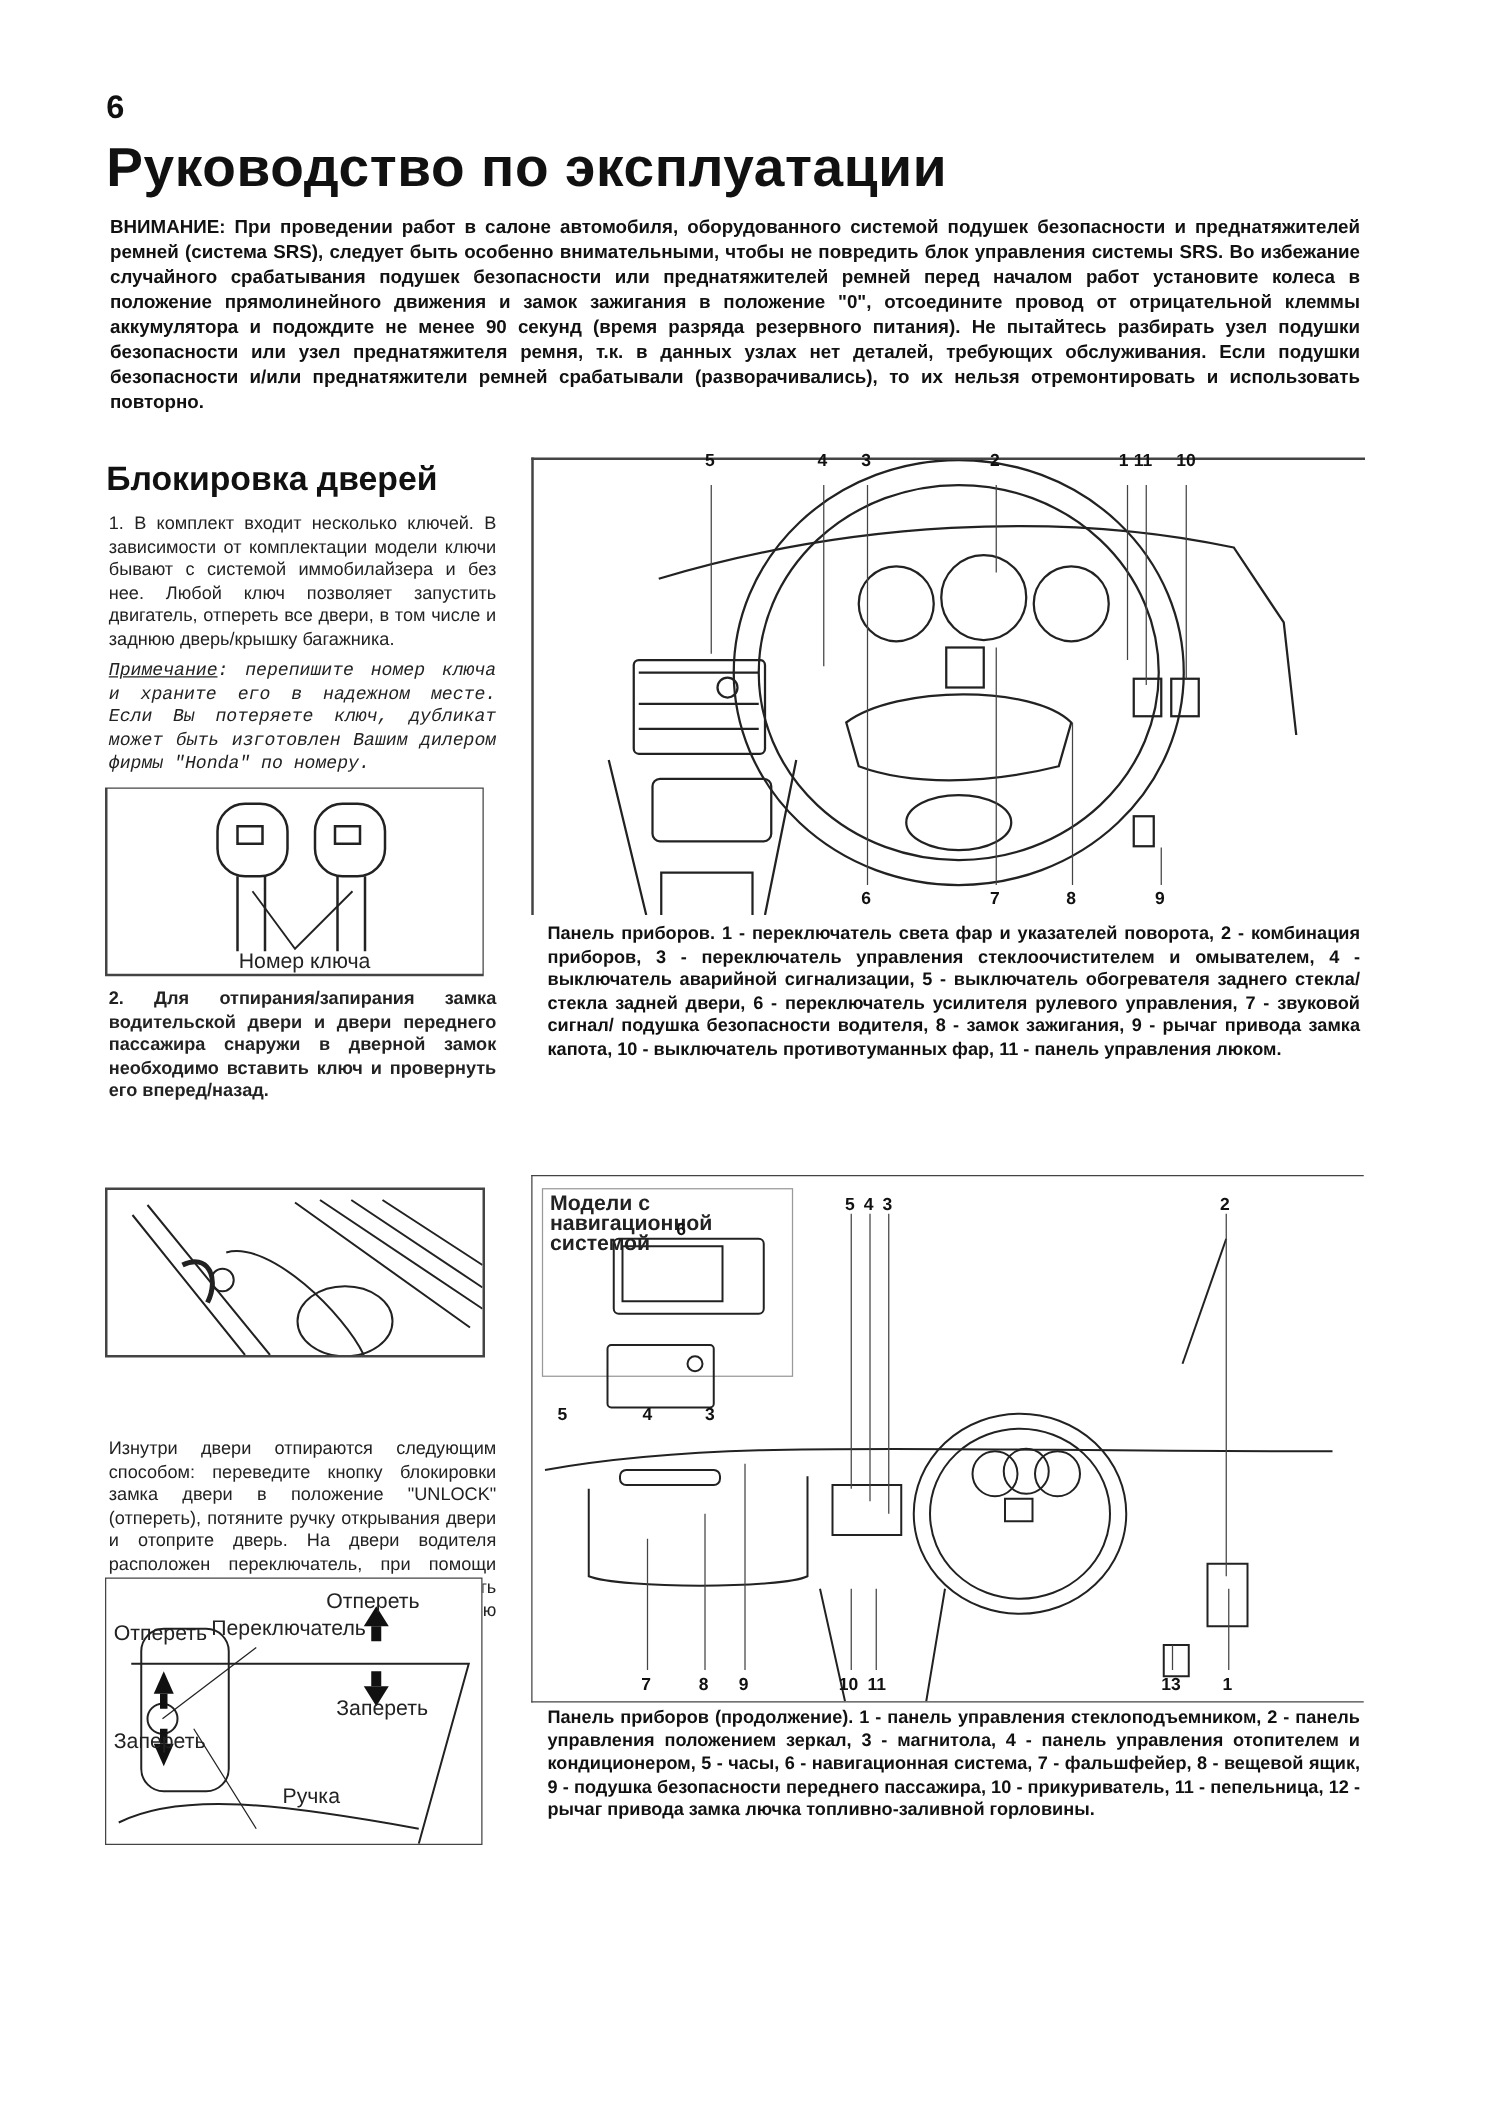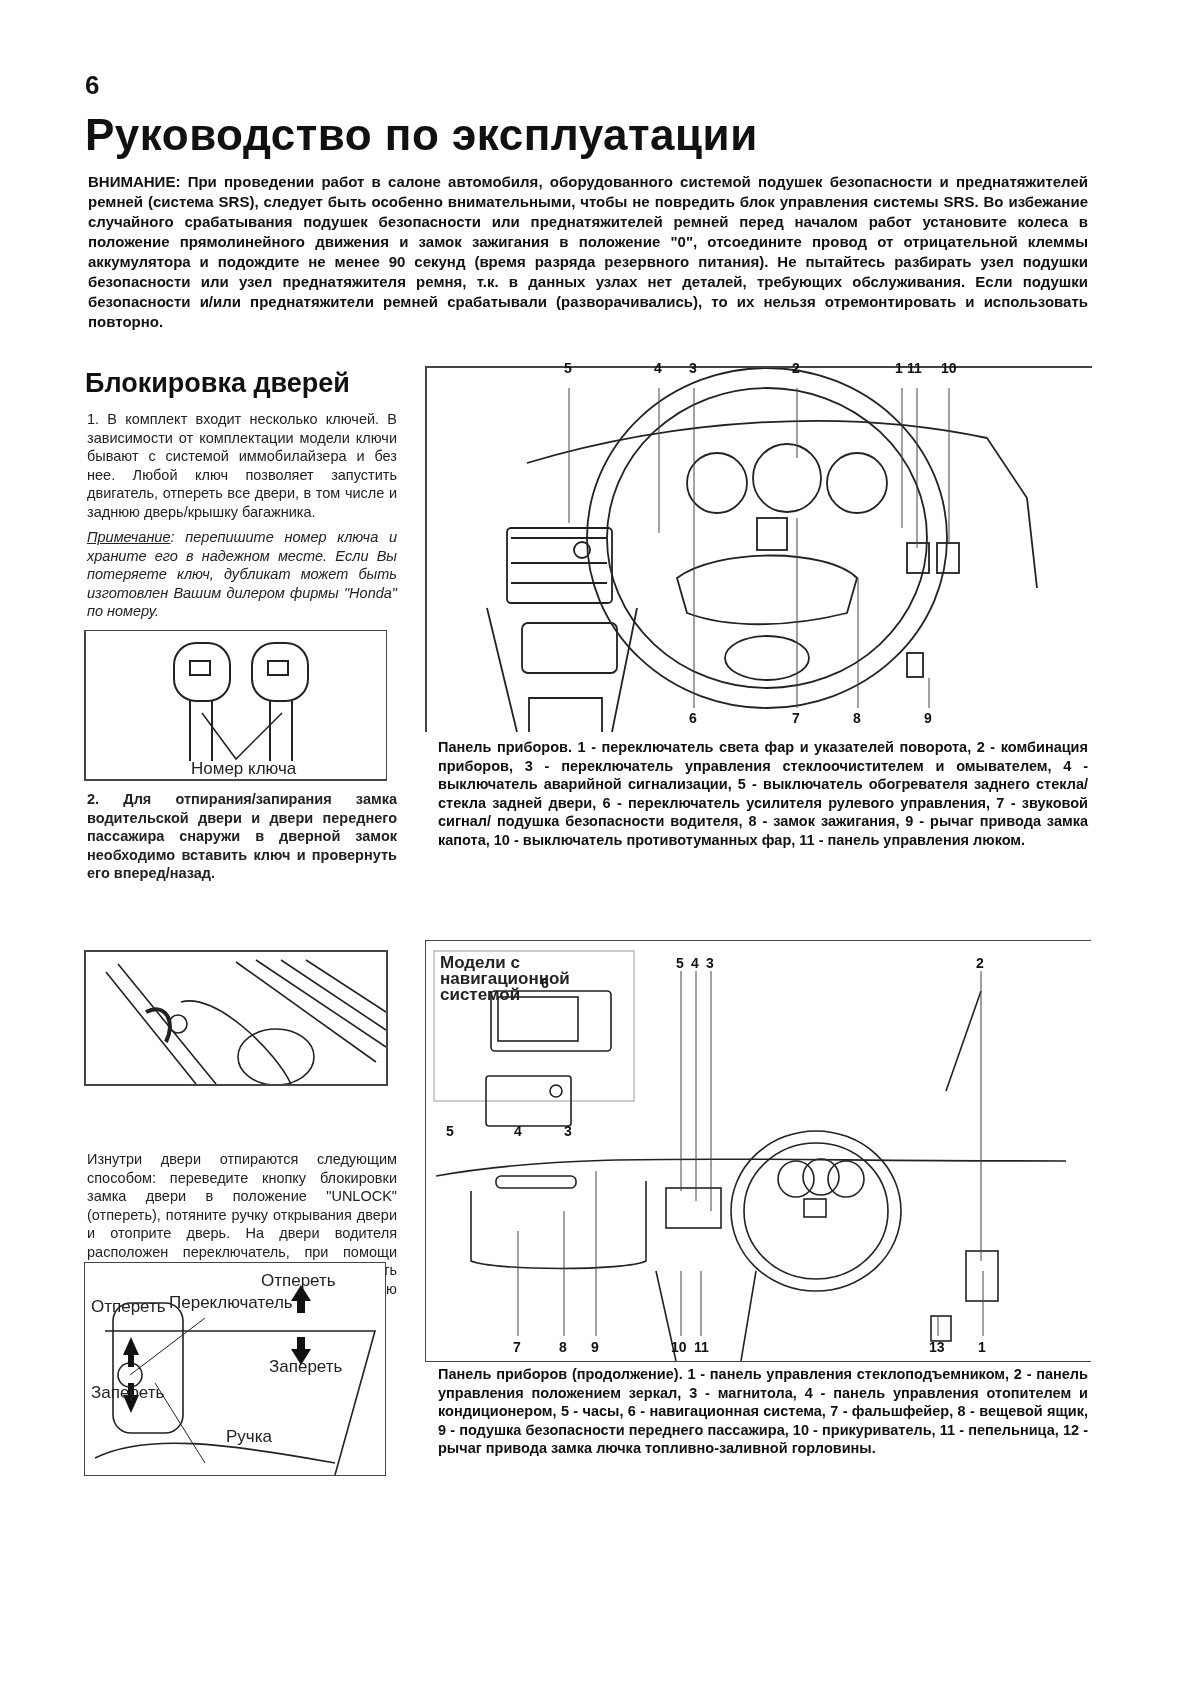--- a/index.html
+++ b/index.html
@@ -3,21 +3,21 @@
 <meta charset="utf-8">
 <style>
   html,body{margin:0;padding:0;background:#fff;}
   body{width:1200px;height:1697px;position:relative;overflow:hidden;font-family:"Liberation Sans",sans-serif;color:#111;}
   .abs{position:absolute;}
   .page-num{left:85px;top:70px;font-size:26px;font-weight:bold;}
   .title{left:85px;top:110px;font-size:44px;font-weight:bold;letter-spacing:0.5px;white-space:nowrap;text-align:right;}
   .warn{left:88px;top:172px;width:1000px;font-size:15px;font-weight:bold;line-height:20px;text-align:justify;}
   .h2{left:85px;top:368px;font-size:27px;font-weight:bold;}
   .col-text{left:87px;width:310px;font-size:14.5px;line-height:18.5px;text-align:justify;color:#222;}
-  .note{font-style:italic;}
+  .note{font-style:italic;font-family:Liberation Mono, monospace;}
   .note u{text-decoration:underline;}
   .fig{border:2px solid #444;background:#fff;}
   .caption{left:438px;width:650px;font-size:14.5px;font-weight:bold;line-height:18.5px;text-align:justify;}
   .lbl{font-size:14px;font-weight:bold;position:absolute;}
   .tiny{font-size:17px;position:absolute;color:#222;}
   svg{position:absolute;left:0;top:0;}
 </style>
 </head>
 <body>
 

